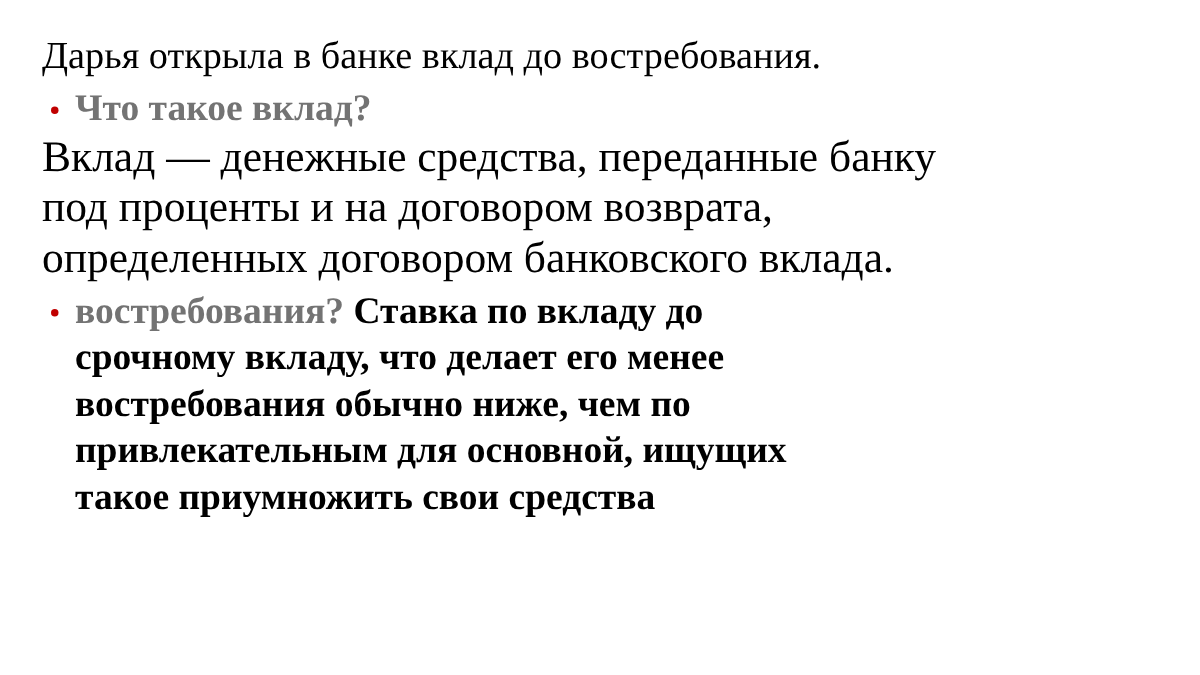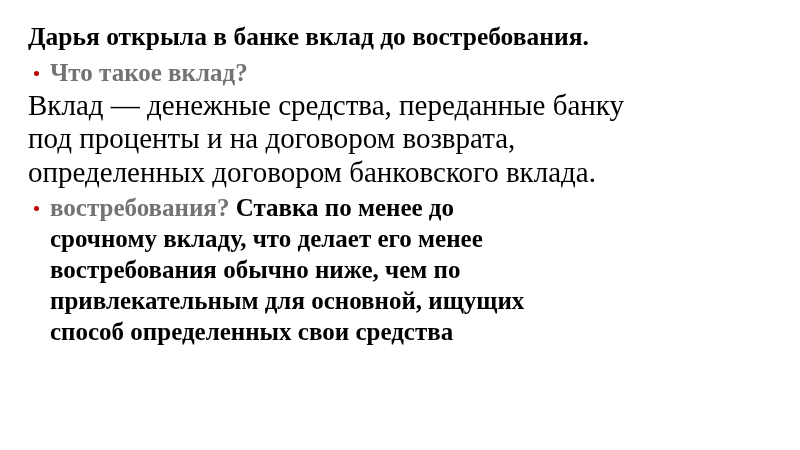--- a/index.html
+++ b/index.html
@@ -19,21 +19,20 @@
     height: 450px;
     box-sizing: border-box;
     padding: 22px 30px 10px 28px;
     display: block;
   }
   .line {
     font-size: 25px;
     line-height: 1.16;
     margin: 0 0 2px 0;
     text-align: left;
-    font-weight: bold;
   }
   .intro {
     font-size: 25.5px;
     margin-bottom: 6px;
   }
   .bullet {
     position: relative;
     padding-left: 22px;
     font-weight: bold;
   }
@@ -85,21 +84,21 @@
     <div class="para">Вклад — денежные средства, переданные банку</div>
     <div class="para">под проценты и на договором возврата,</div>
     <div class="para">определенных договором банковского вклада.</div>
   </div>
 
   <div class="bullet-block">
     <div class="line bullet">
       <span class="dot"></span>
     </div>
     <div class="line bullet">
-      <span class="red">востребования?</span><span class="plain bold"> Ставка по менее до</span>
+      <span class="red">востребования?</span><span class="plain bold"> Ставка по вкладу до</span>
     </div>
     <div class="line bullet plain">срочному вкладу, что делает его менее</div>
     <div class="line bullet plain">востребования обычно ниже, чем по</div>
     <div class="line bullet plain">привлекательным для основной, ищущих</div>
-    <div class="line bullet plain">способ определенных свои средства</div>
+    <div class="line bullet plain">такое приумножить свои средства</div>
   </div>
 
 </div>
 
 </body></html>

